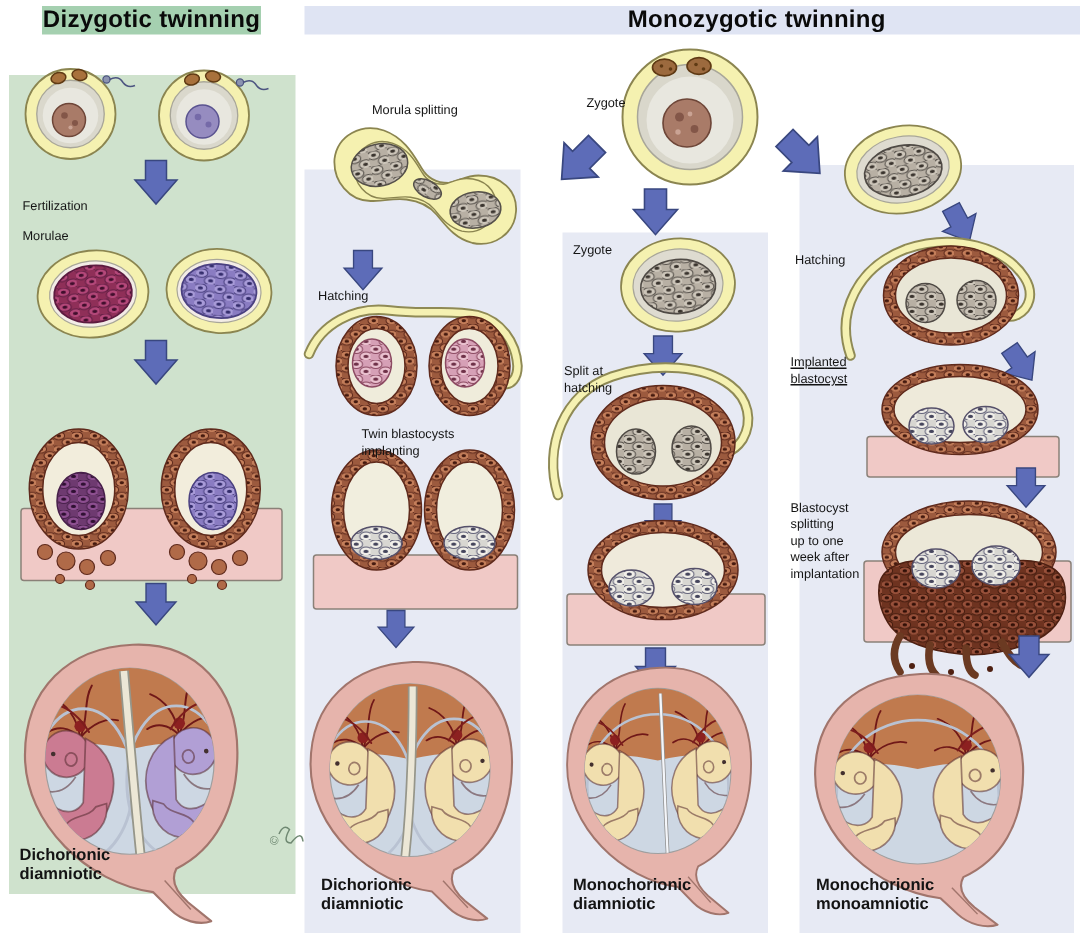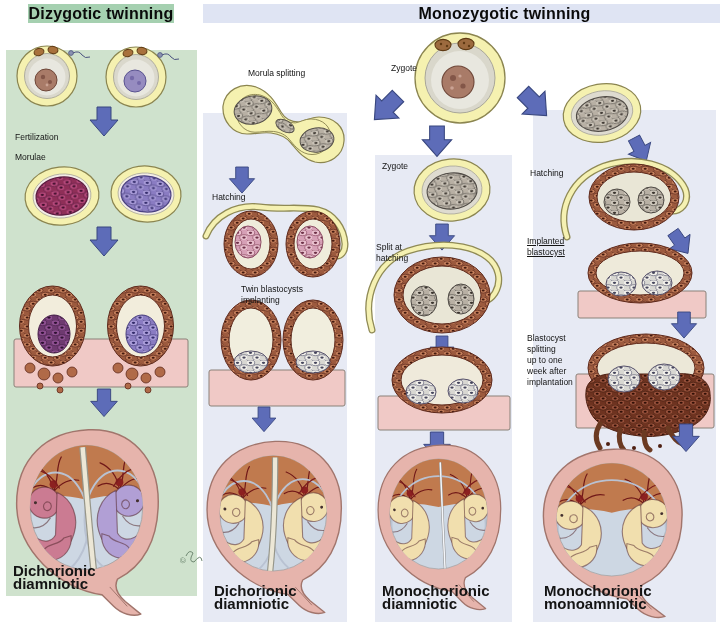--- a/index.html
+++ b/index.html
@@ -8,21 +8,21 @@
   .hdr{position:absolute;display:flex;align-items:center;justify-content:center;
        font-weight:bold;font-size:16px;color:#0a0a0a;letter-spacing:.2px;}
   .hdr-left{left:28px;top:4px;width:146px;height:19px;background:#a5d0b0;}
   .hdr-right{left:203px;top:4px;width:603px;height:19px;background:#dfe4f3;}
   .panel{position:absolute;}
   .panel-green{left:6px;top:50px;width:191px;height:546px;background:#cfe2cd;}
   .panel-b2{left:203px;top:113px;width:144px;height:509px;background:#e7eaf4;}
   .panel-b3{left:375px;top:155px;width:137px;height:467px;background:#e7eaf4;}
   .panel-b4{left:533px;top:110px;width:183px;height:512px;background:#e7eaf4;}
   .lbl{position:absolute;font-size:8.5px;line-height:11px;color:#141414;white-space:pre-line;}
-  .lbl.b{font-weight:bold;font-size:15px;line-height:13px;}
+  .lbl.b{font-weight:bold;font-size:11px;line-height:13px;}
   .sig{position:absolute;left:180px;top:556px;font-size:8px;color:#6f8872;
        transform:rotate(-72deg);}
   svg.art{position:absolute;left:0;top:0;pointer-events:none;}
   .zb1{stroke:#8f8a55;stroke-width:7;fill:none;stroke-linecap:round;}
   .zb2{stroke:#f5f1b2;stroke-width:4.4;fill:none;stroke-linecap:round;}
   .vessel{stroke:#701818;stroke-width:1.3;fill:none;stroke-linecap:round;}
   .cord{stroke:#7c1d1d;stroke-width:1.4;fill:none;stroke-linecap:round;}
 </style>
 </head>
 <body>

